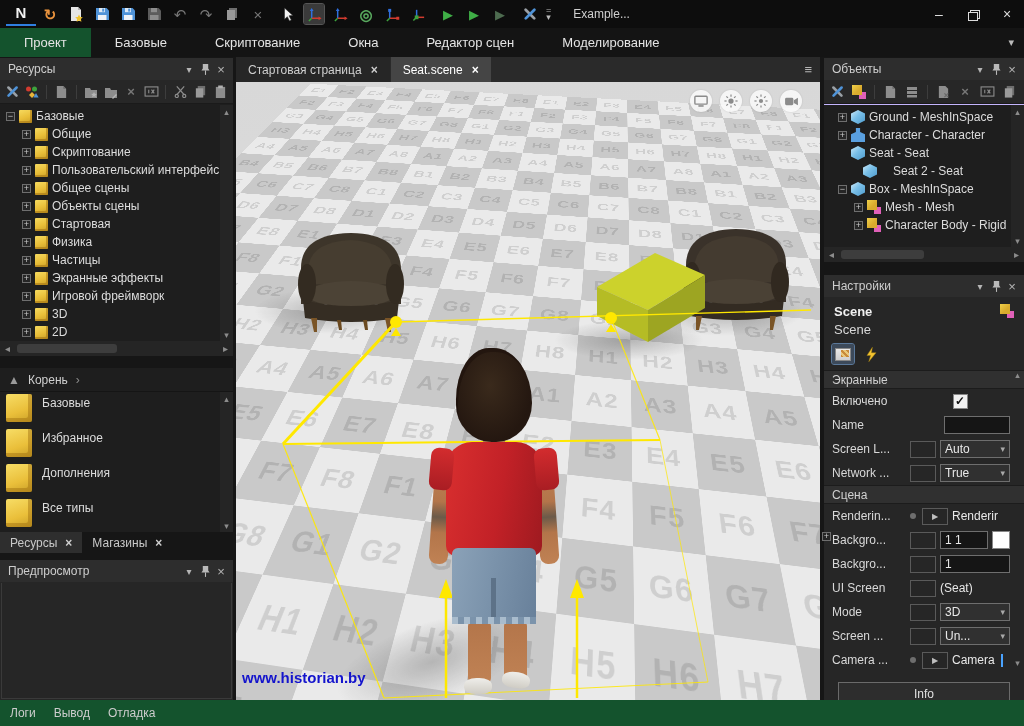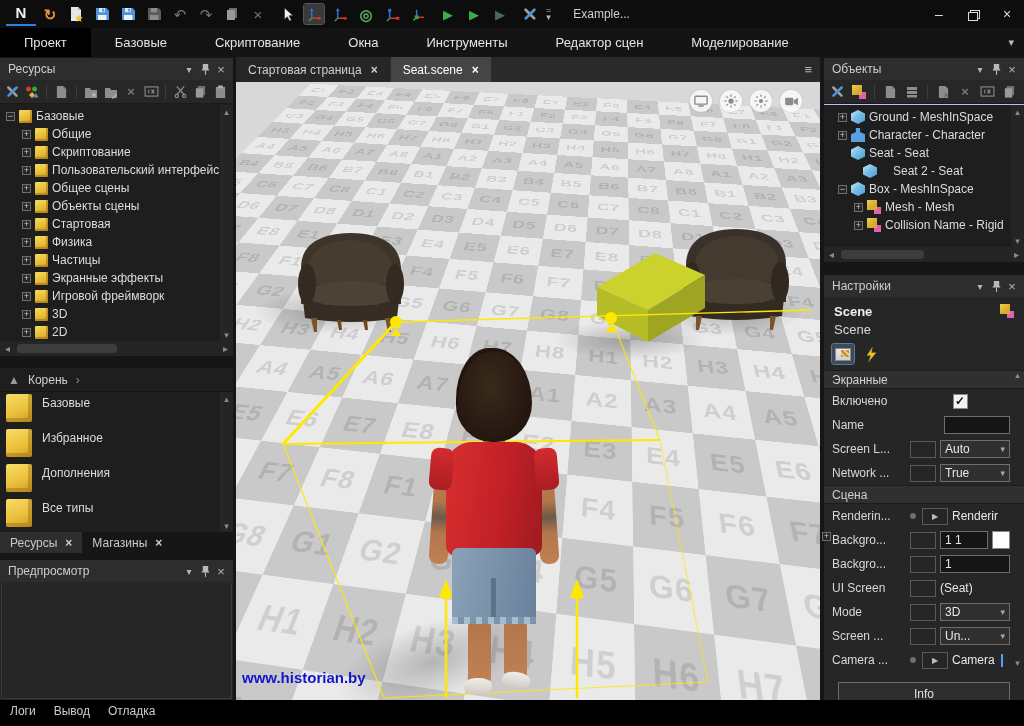--- a/index.html
+++ b/index.html
@@ -23,21 +23,21 @@
   .win-title { margin-left:12px; color:#cfcfcf; font-size:12px; }
   .win-controls { margin-left:auto; display:flex; }
   .win-btn { width:34px; height:28px; display:flex; align-items:center; justify-content:center; color:#dcdcdc; font-size:14px; }
   .restore-glyph { position:relative; width:10px; height:9px; }
   .restore-glyph::before { content:""; position:absolute; left:2px; top:0; width:8px; height:7px; border:1px solid #dcdcdc; }
   .restore-glyph::after { content:""; position:absolute; left:0; top:2px; width:8px; height:7px; border:1px solid #dcdcdc; background:#0d0d0d; }
 
   
   .menubar { position:absolute; left:0; top:28px; width:1024px; height:29px; background:#141414; display:flex; align-items:stretch; }
   .menu-item { padding:0 24px; display:flex; align-items:center; color:#e4e4e4; font-size:13px; }
-  .menu-item.active { background:#000000; }
+  .menu-item.active { background:#14532d; }
   .menu-chevron { margin-left:auto; display:flex; align-items:center; padding:0 10px; color:#bbb; font-size:11px; }
 
   
   .panel-header { height:22px; background:#2d2d2d; display:flex; align-items:center; padding:0 4px 0 8px; color:#cdcdcd; }
   .ph-title { flex:1; font-size:12px; }
   .ph-ico { width:16px; height:16px; display:flex; align-items:center; justify-content:center; color:#b5b5b5; font-size:10px; }
   .ph-ico.x { font-size:13px; }
   .panel-toolbar { height:24px; background:#272727; display:flex; align-items:center; gap:4px; padding:0 4px; border-bottom:1px solid #1a1a1a; }
   .pt-ico { width:18px; height:18px; display:flex; align-items:center; justify-content:center; }
   .pt-sep { width:1px; height:14px; background:#3d3d3d; margin:0 2px; }
@@ -72,21 +72,21 @@
   .fold-row .tree-label { margin-top:2px; }
   .res-tabs { position:absolute; left:0; top:474px; width:233px; height:21px; background:#161616; display:flex; }
   .res-tab { display:flex; align-items:center; gap:8px; padding:0 10px; color:#c9c9c9; font-size:12px; }
   .res-tab.active { background:#2e2e2e; }
   .res-tab .x { font-size:12px; color:#cfcfcf; font-weight:bold; }
 
   .preview-panel { position:absolute; left:0; top:503px; width:233px; bottom:0; background:#262626; }
   .preview-body { position:absolute; left:1px; top:23px; right:1px; bottom:1px; background:#262626; border:1px solid #3a3a3a; border-top:none; }
 
   
-  .statusbar { position:absolute; left:0; bottom:0; width:1024px; height:26px; background:#000000; display:flex; align-items:flex-end; gap:18px; padding:8px 10px; }
+  .statusbar { position:absolute; left:0; bottom:0; width:1024px; height:26px; background:#14532d; display:flex; align-items:center; gap:18px; padding:2px 10px; }
   .status-item { color:#cdcdcd; font-size:12px; }
 
   
   .center-col { position:absolute; left:236px; top:57px; width:584px; bottom:26px; }
   .doc-tabstrip { position:absolute; left:0; top:0; width:584px; height:25px; background:#2a2a2a; display:flex; align-items:stretch; }
   .doc-tab { display:flex; align-items:center; gap:9px; padding:0 12px; color:#cfcfcf; font-size:12px; background:#262626; margin-right:1px; }
   .doc-tab.active { background:#454545; color:#fff; }
   .doc-tab .x { font-weight:bold; font-size:12px; }
   .strip-right { margin-left:auto; display:flex; align-items:center; padding-right:8px; color:#b5b5b5; font-size:13px; }
 
@@ -310,23 +310,20 @@
         <span>Проект</span>
       </div>
       <div class="menu-item">
         <span>Базовые</span>
       </div>
       <div class="menu-item">
         <span>Скриптование</span>
       </div>
       <div class="menu-item">
         <span>Окна</span>
-      </div>
-      <div class="menu-item">
-        <span>Инструменты</span>
       </div>
       <div class="menu-item">
         <span>Редактор сцен</span>
       </div>
       <div class="menu-item">
         <span>Моделирование</span>
       </div>
     </div>
   <div class="menu-chevron" style="position:absolute; right:0; top:28px; height:29px;">
       <span>▾</span>
@@ -1031,21 +1028,21 @@
             <span class="tree-label">Box - MeshInSpace</span>
           </div>
           <div class="tree-row" style="padding-left: 30px;">
             <span class="expander">+</span>
             <span class="obj-icon mesh"></span>
             <span class="tree-label">Mesh - Mesh</span>
           </div>
           <div class="tree-row" style="padding-left: 30px;">
             <span class="expander">+</span>
             <span class="obj-icon mesh"></span>
-            <span class="tree-label">Collision Name - Rigid</span>
+            <span class="tree-label">Character Body - Rigid</span>
           </div>
         </div>
       <div class="vscroll" style="top:47px; height:142px;">
         <span class="arr">▴</span>
         <span class="sp" style="flex:1"></span>
         <span class="arr">▾</span>
       </div>
       <div class="hscroll obj-hscroll">
         <span class="arr">◂</span>
         <span class="thumb" style="max-width:130px;"></span>

